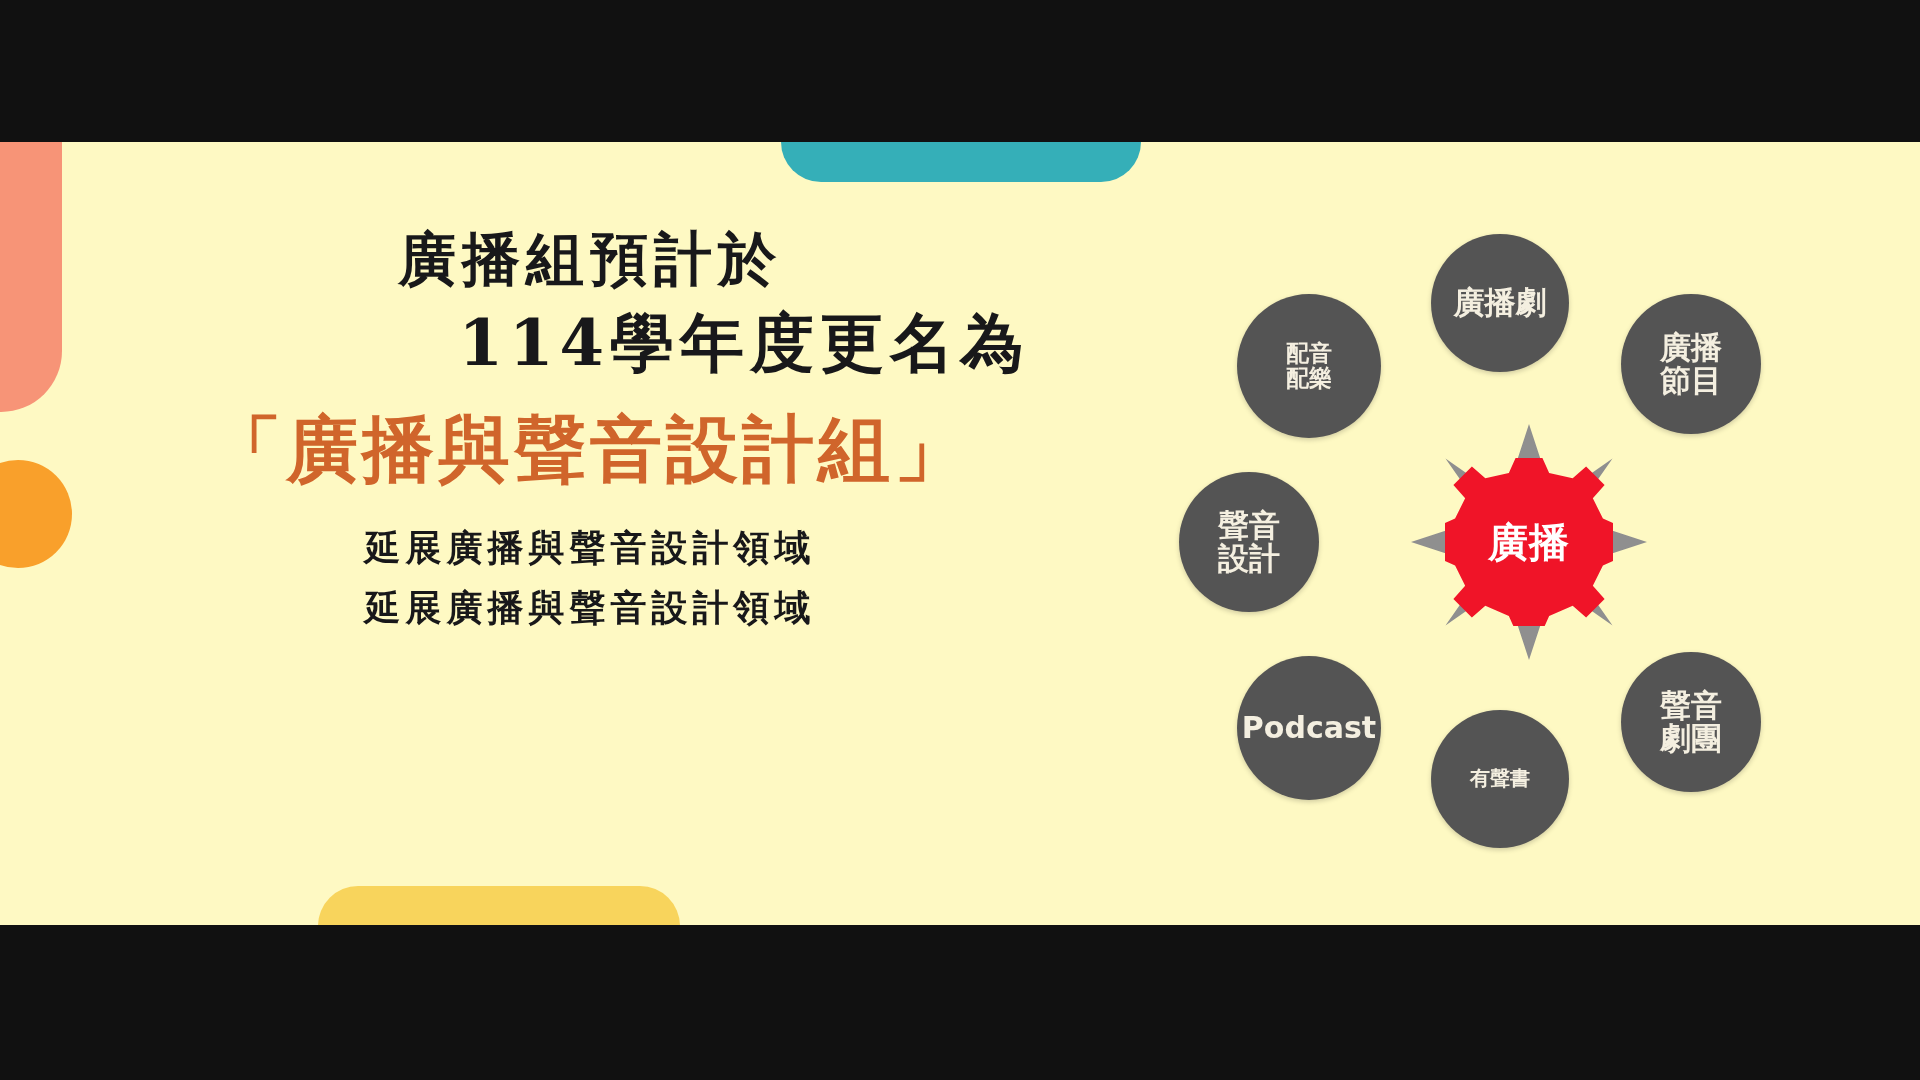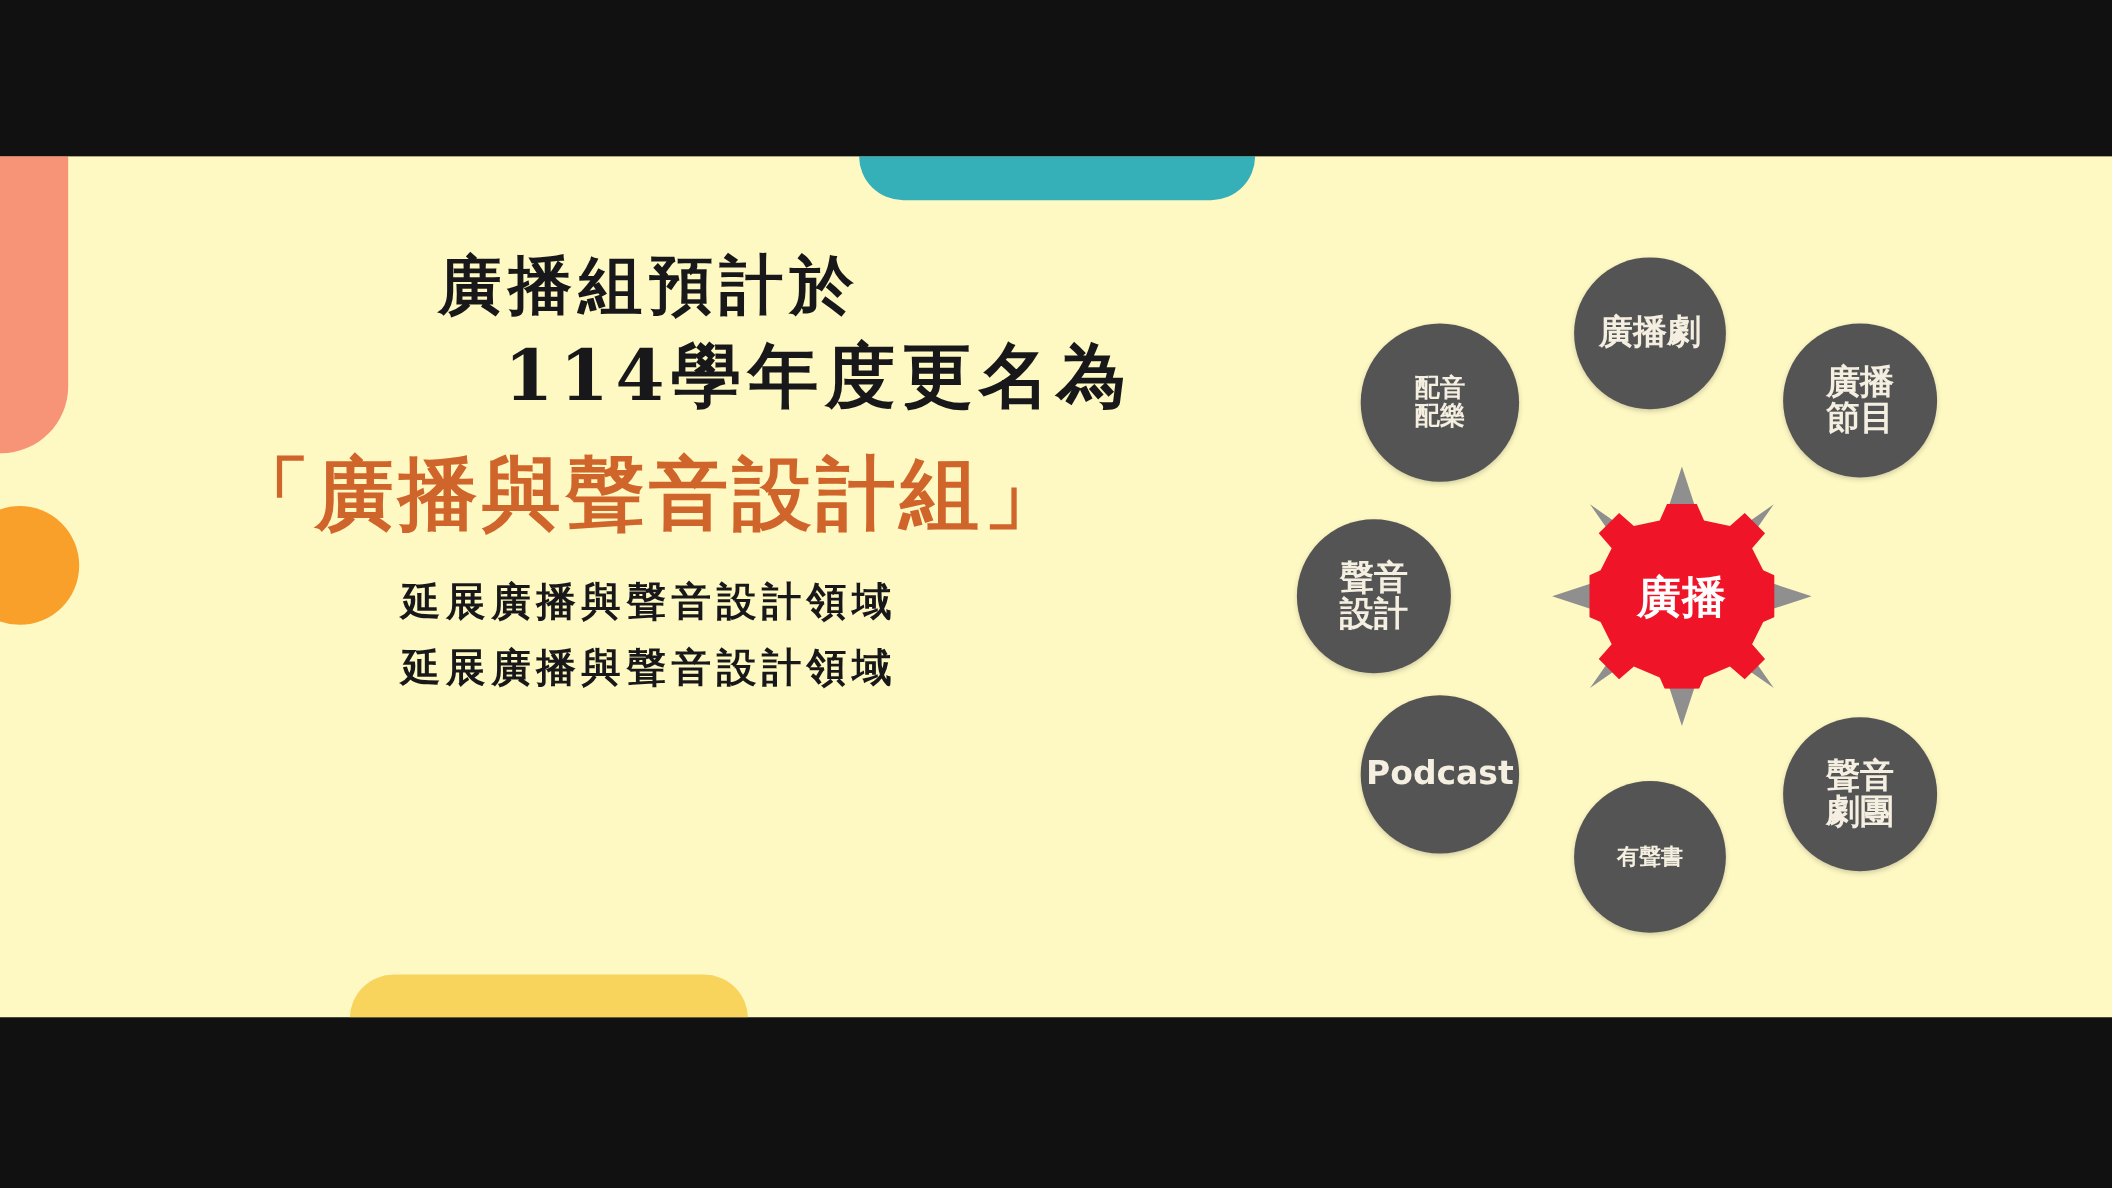--- a/index.html
+++ b/index.html
@@ -51,21 +51,21 @@
     font-weight:bold;line-height:1.08;
     font-family:"DejaVu Sans","Liberation Sans",sans-serif;
     box-shadow:0 2px 5px rgba(0,0,0,.18);
   }
   .bubble span{display:block;}
   .b-top        {left:216px;top:2px;  width:138px;height:138px;font-size:31px;}
   .b-topright   {left:406px;top:62px; width:140px;height:140px;font-size:31px;}
   .b-right      {left:466px;top:240px;width:140px;height:140px;font-size:31px;}
   .b-bottomright{left:406px;top:420px;width:140px;height:140px;font-size:31px;}
   .b-bottom     {left:216px;top:478px;width:138px;height:138px;font-size:20px;}
-  .b-bottomleft {left:22px; top:400px;width:144px;height:144px;font-size:30px;}
+  .b-bottomleft {left:22px; top:424px;width:144px;height:144px;font-size:30px;}
   .b-left       {left:-36px;top:240px;width:140px;height:140px;font-size:31px;}
   .b-topleft    {left:22px; top:62px; width:144px;height:144px;font-size:23px;}
 
   
   .star{
     position:absolute;left:196px;top:192px;width:236px;height:236px;
     background:#8f8f8f;
     clip-path:polygon(
       50% 0%, 60.5% 32%, 85.4% 14.6%, 68% 39.5%, 100% 50%,
       68% 60.5%, 85.4% 85.4%, 60.5% 68%, 50% 100%, 39.5% 68%,

